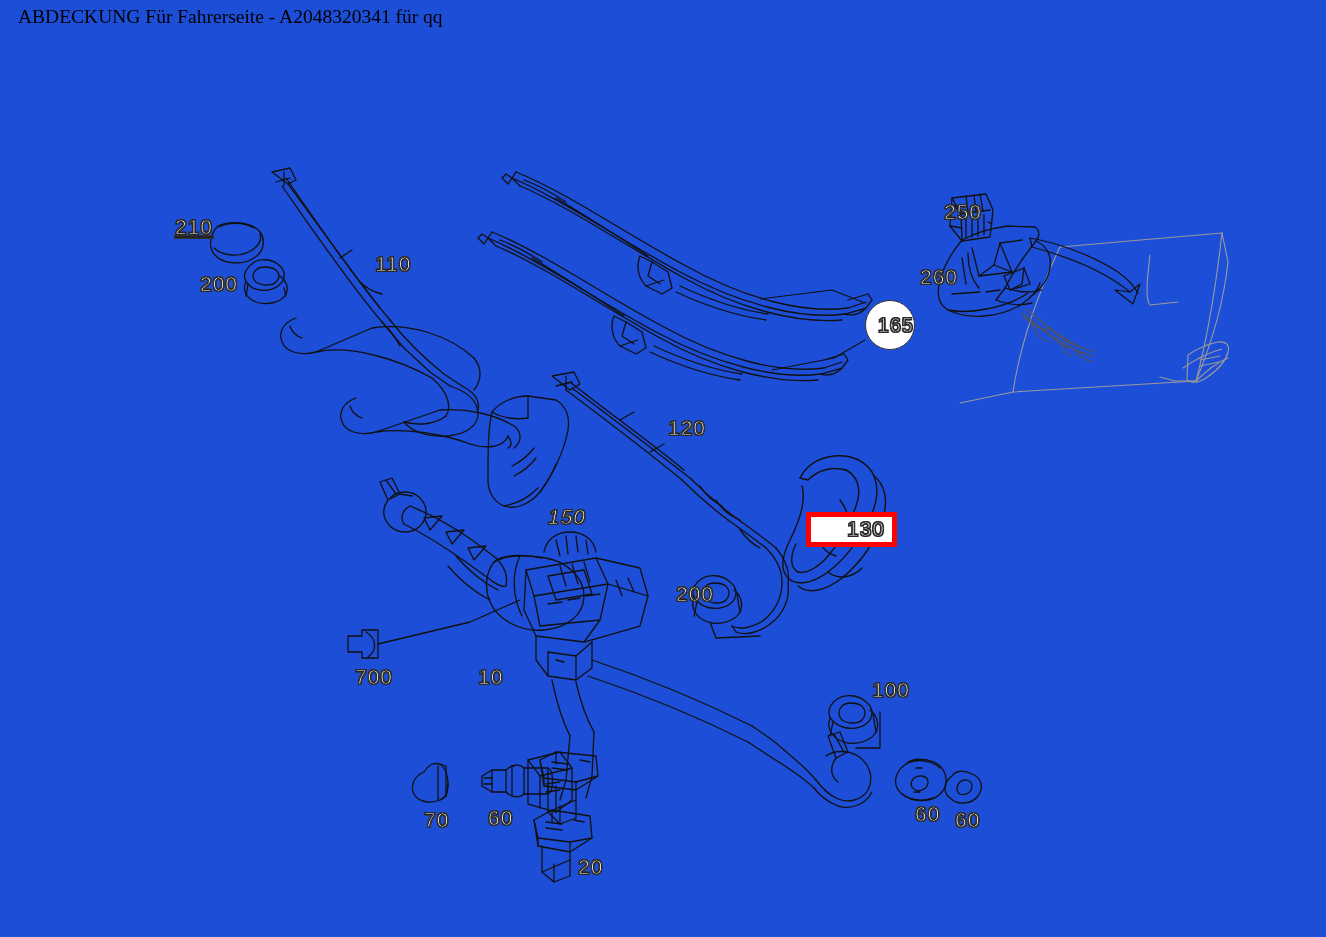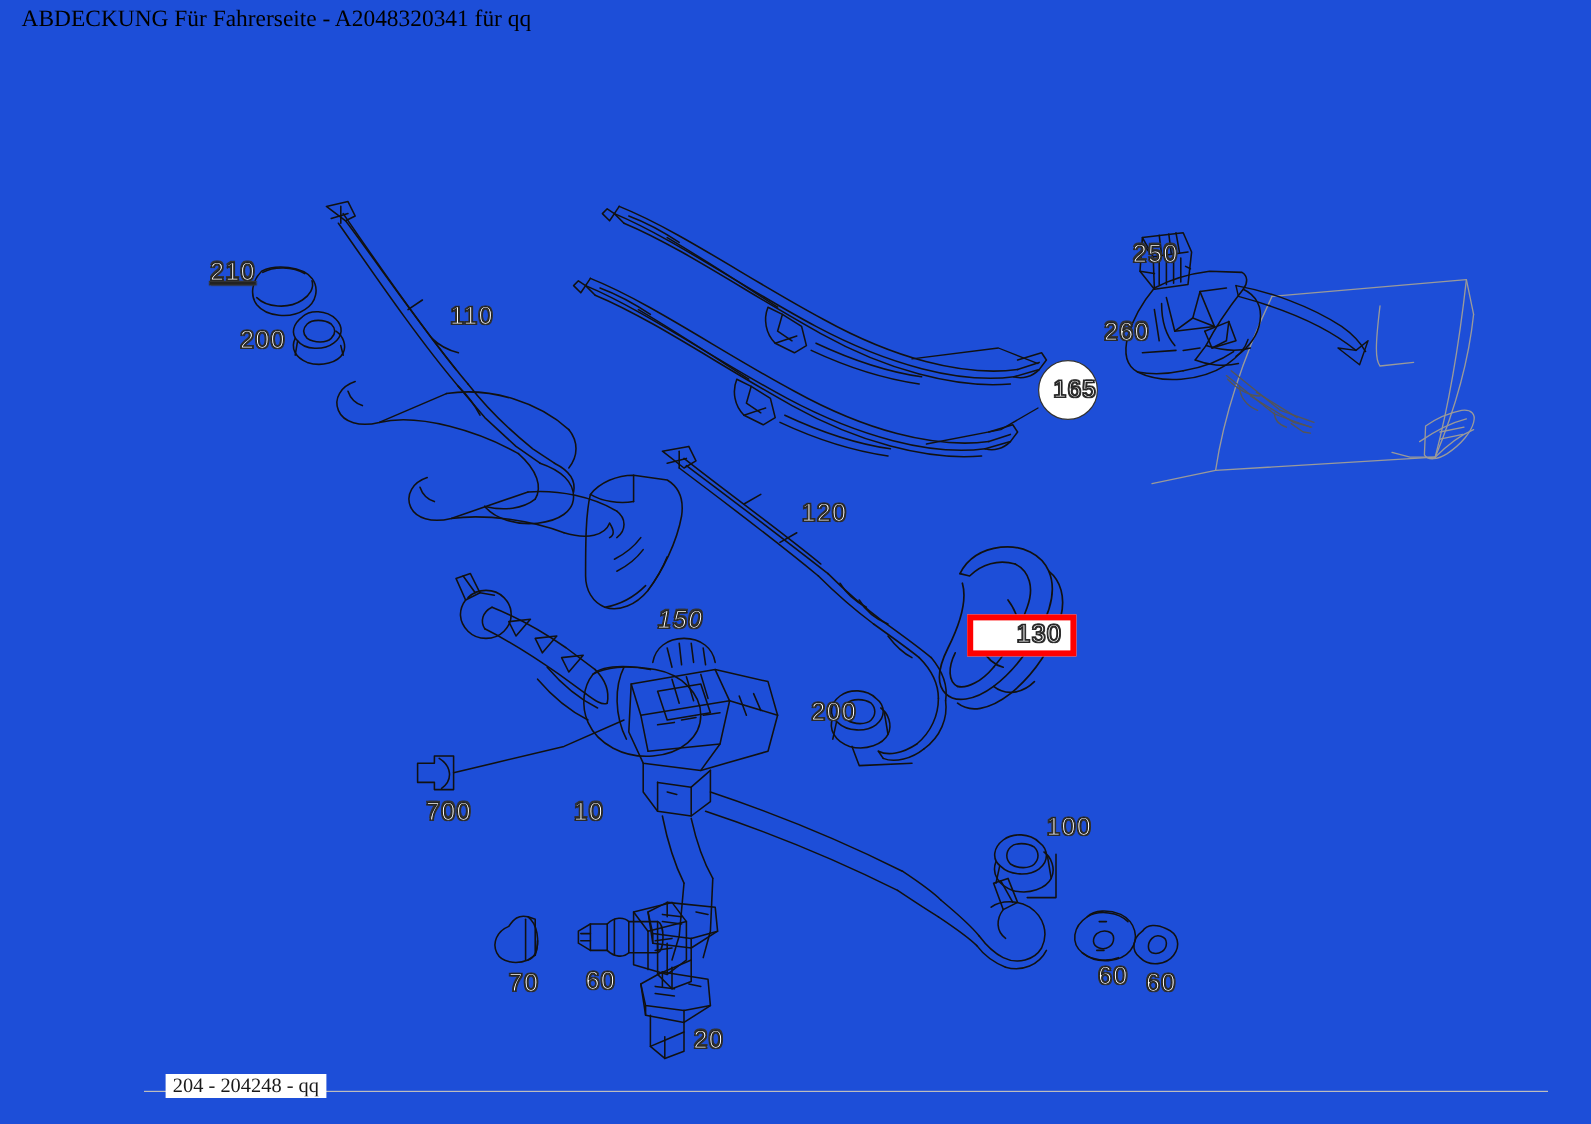--- a/index.html
+++ b/index.html
@@ -485,18 +485,14 @@
   <div class="lbl" style="left:424px;top:808px;">70</div>
 
   <div class="lbl" style="left:488px;top:806px;">60</div>
 
   <div class="lbl" style="left:915px;top:802px;">60</div>
 
   <div class="lbl" style="left:955px;top:808px;">60</div>
 
   <div class="lbl" style="left:578px;top:855px;">20</div>
 
-  <div class="footer-wrap">
-    <div class="footer-rule"></div>
-    <div class="footer-text">204 - 204248 - qq</div>
-  </div>
 
 </div>
 
 </body></html>

